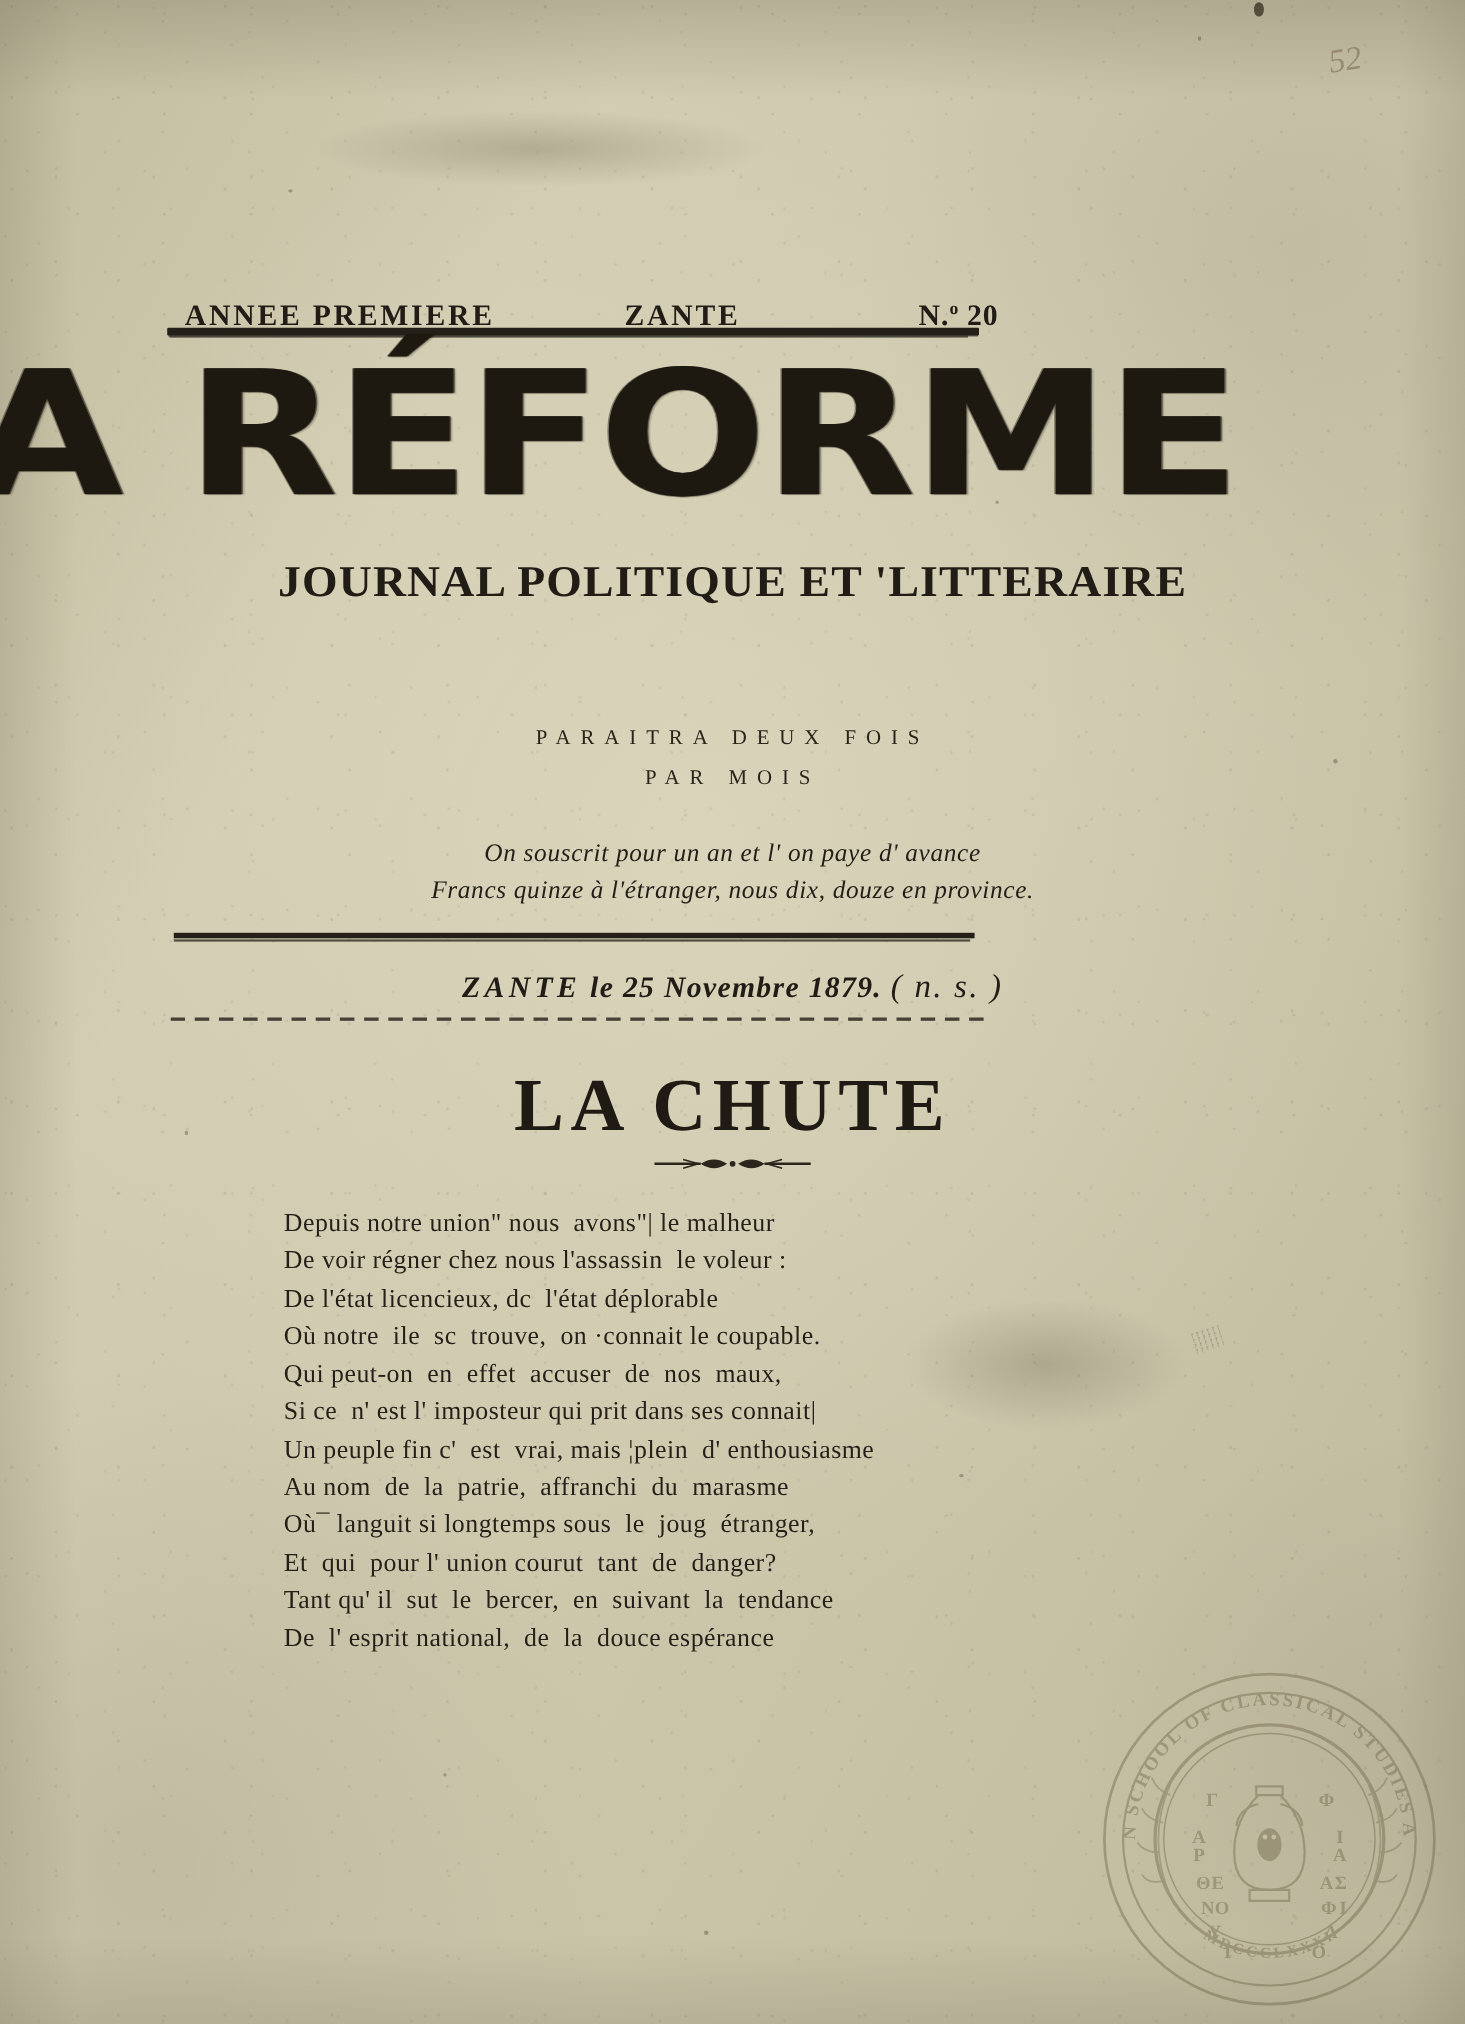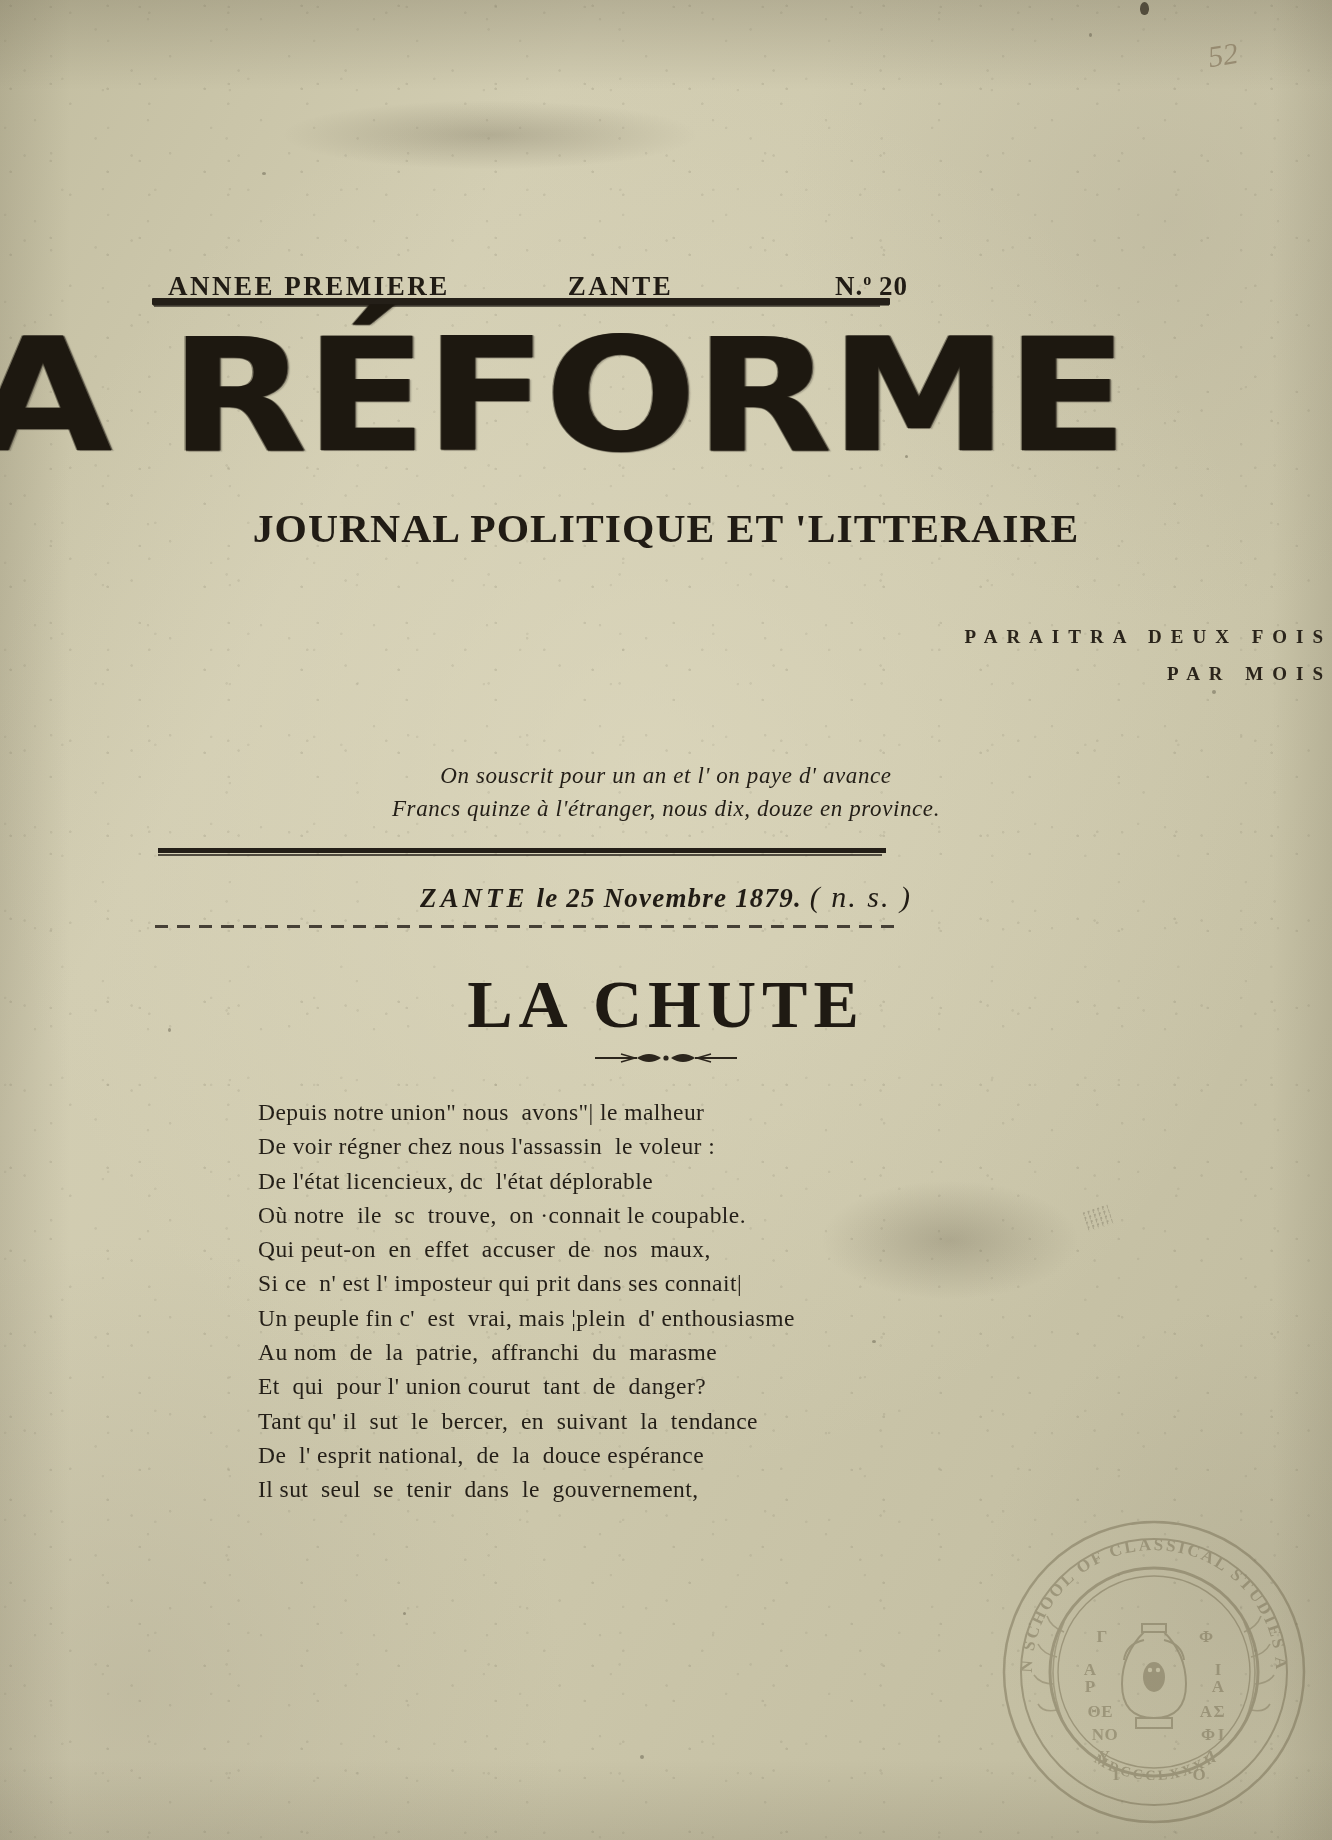--- a/index.html
+++ b/index.html
@@ -169,25 +169,25 @@
     font-family: "Liberation Serif", "DejaVu Serif", serif;
     font-weight: bold;
     font-size: 40px;
     letter-spacing: 1px;
     color: #211c15;
     transform: scaleX(1.04);
   }
 
   .freq {
     position: absolute;
-    top: 618px;
-    left: 0; right: 0;
-    text-align: right;
-    font-family: "Liberation Serif", "DejaVu Serif", serif;
-    font-weight: bold;
+    top: 652px;
+    left: 0; right: 0;
+    text-align: center;
+    font-family: "Liberation Serif", "DejaVu Serif", serif;
+    font-weight: normal;
     font-size: 19px;
     letter-spacing: 9px;
     line-height: 1.95;
     color: #2a241b;
   }
 
   .subs {
     position: absolute;
     top: 760px;
     left: 0; right: 0;
@@ -395,24 +395,24 @@
 
   <div class="poem">
     <span class="vline">Depuis notre union" nous  avons"| le malheur</span>
     <span class="vline">De voir régner chez nous l'assassin  le voleur :</span>
     <span class="vline">De l'état licencieux, dc  l'état déplorable</span>
     <span class="vline">Où notre  ile  sc  trouve,  on ·connait le coupable.</span>
     <span class="vline">Qui peut-on  en  effet  accuser  de  nos  maux,</span>
     <span class="vline">Si ce  n' est l' imposteur qui prit dans ses connait|</span>
     <span class="vline">Un peuple fin c'  est  vrai, mais ¦plein  d' enthousiasme</span>
     <span class="vline">Au nom  de  la  patrie,  affranchi  du  marasme</span>
+    <span class="vline">Où¯ languit si longtemps sous  le  joug  étranger,</span>
     <span class="vline">Et  qui  pour l' union courut  tant  de  danger?</span>
     <span class="vline">Tant qu' il  sut  le  bercer,  en  suivant  la  tendance</span>
     <span class="vline">De  l' esprit national,  de  la  douce espérance</span>
-    <span class="vline">Il sut  seul  se  tenir  dans  le  gouvernement,</span>
   </div>
 
   <div class="stamp">
     <svg viewBox="0 0 320 320" width="320" height="320">
       <defs>
         <path id="arcTop" d="M 38,160 A 122,122 0 0 1 282,160" fill="none"></path>
         <path id="arcBot" d="M 52,160 A 108,108 0 0 0 268,160" fill="none"></path>
       </defs>
 
       <circle cx="160" cy="160" r="150" fill="none" stroke="#6b6247" stroke-width="2.5"></circle>

